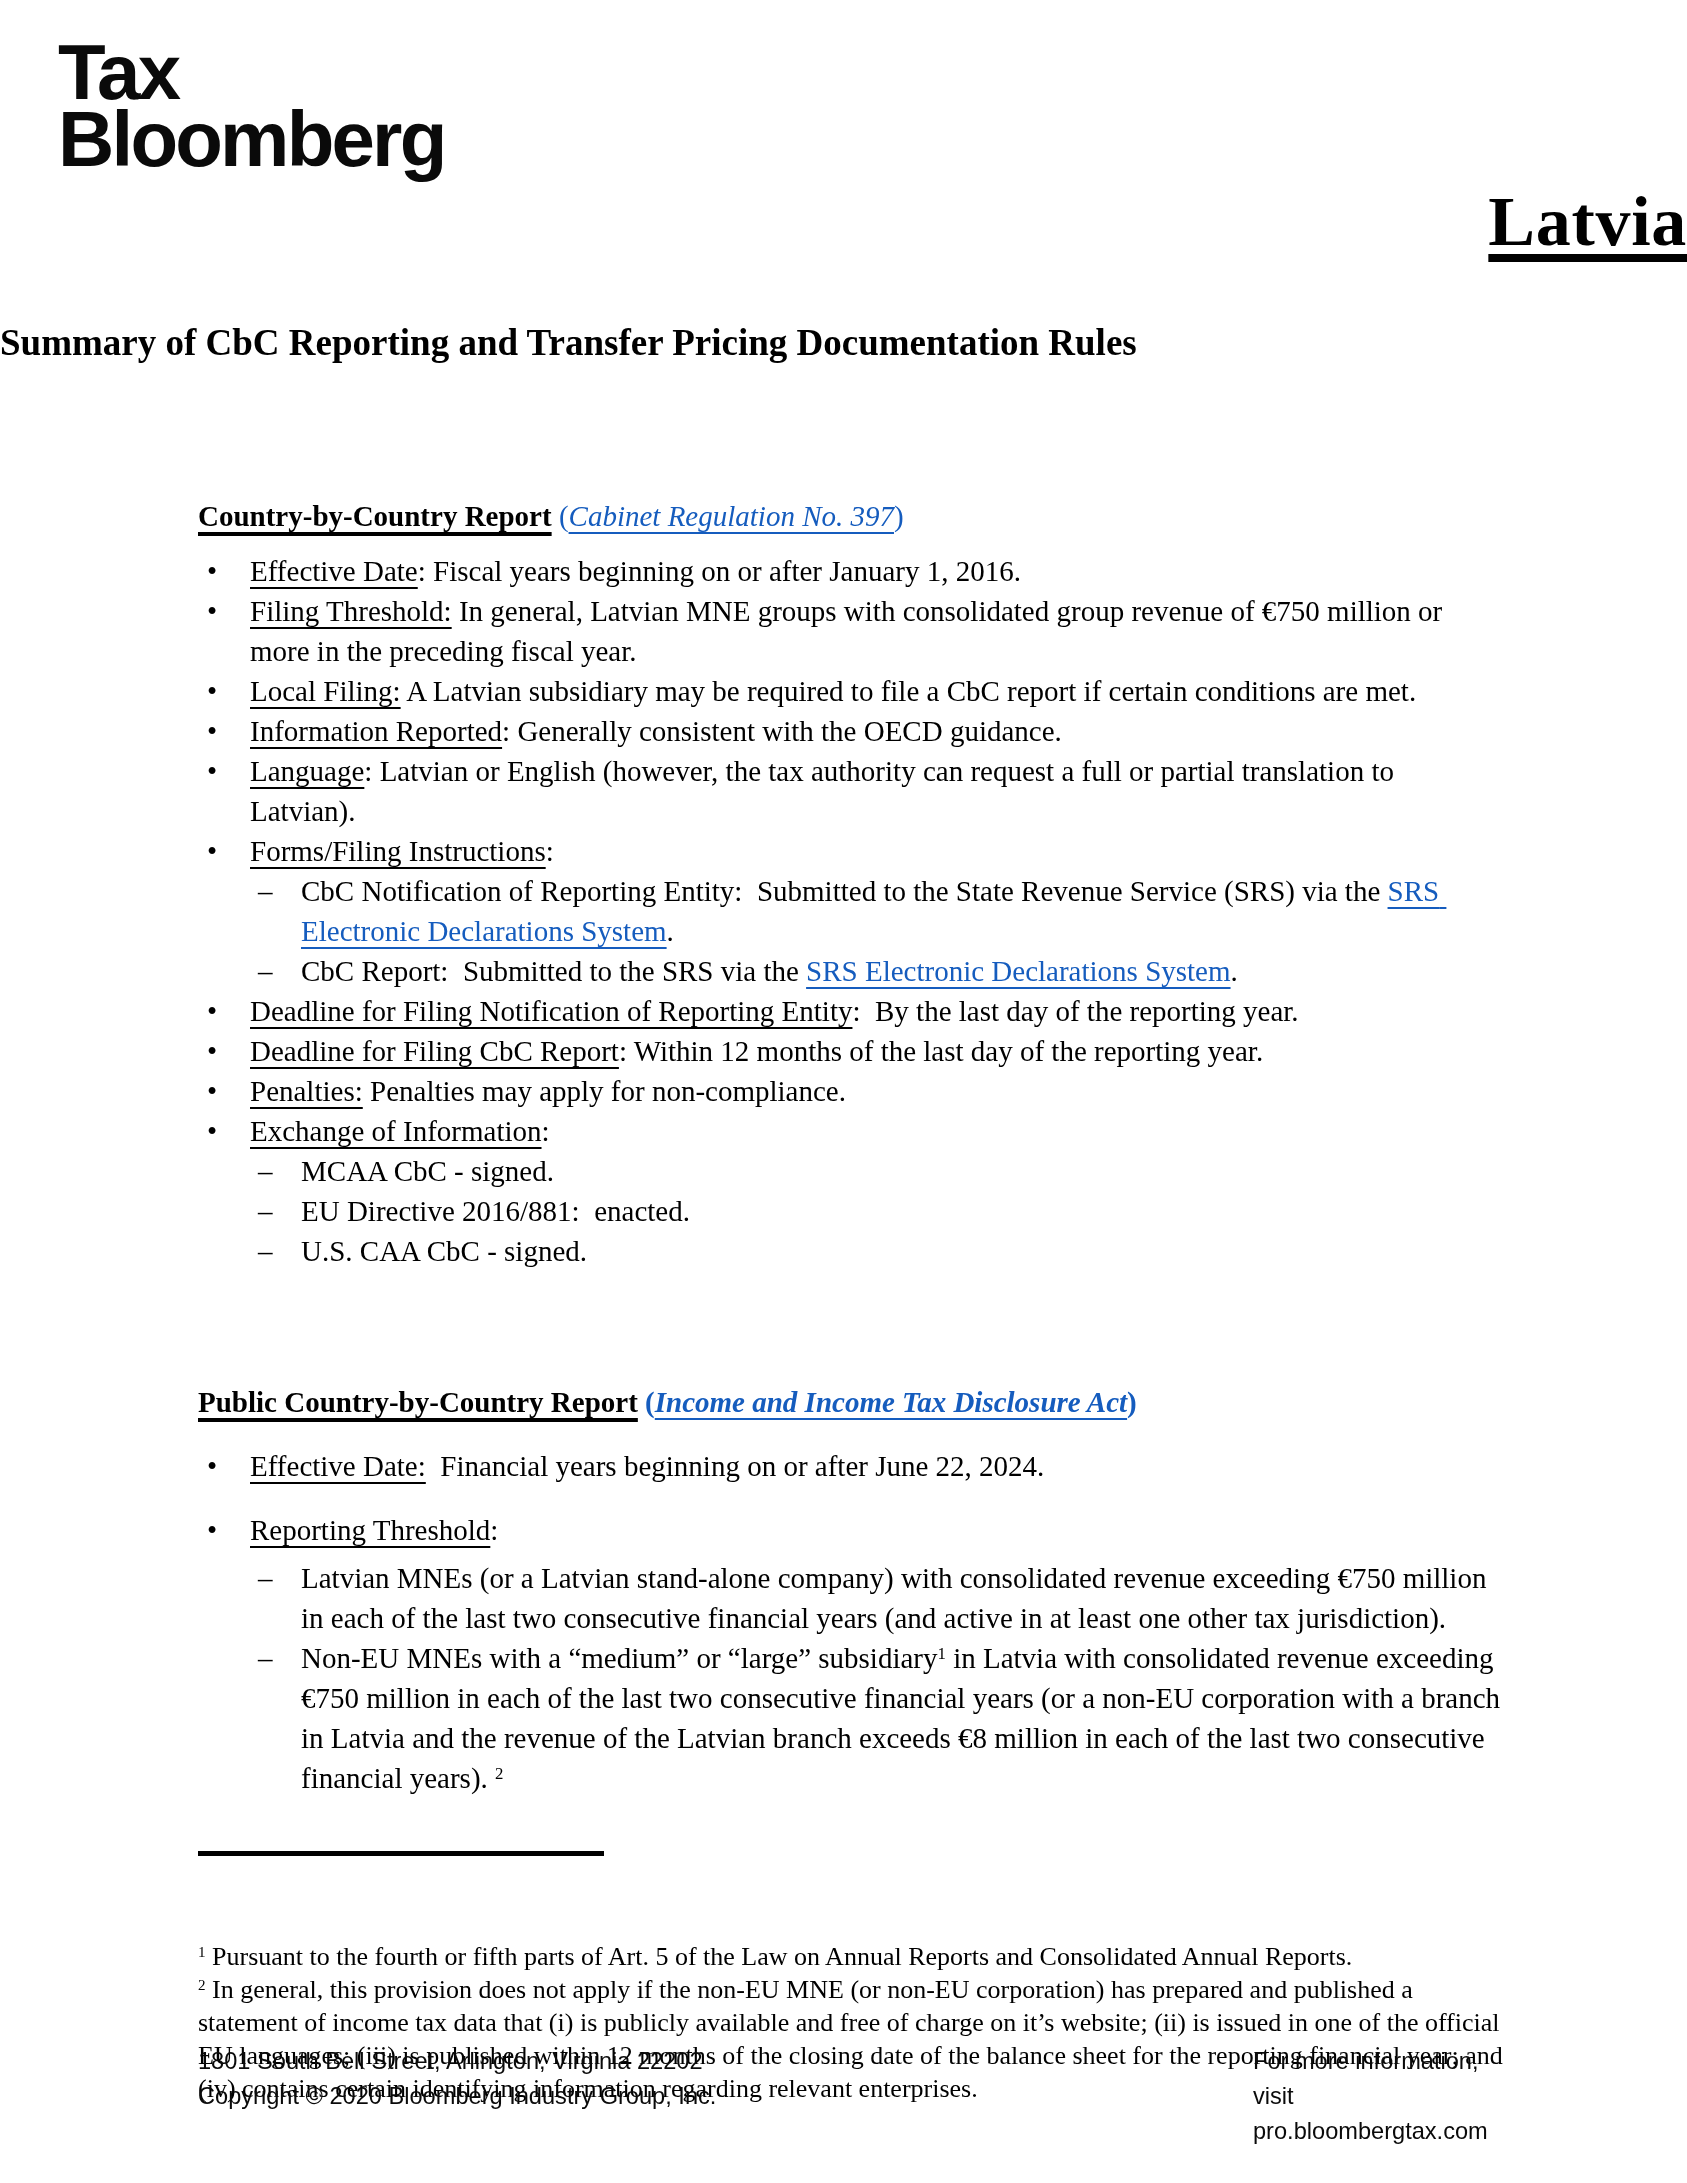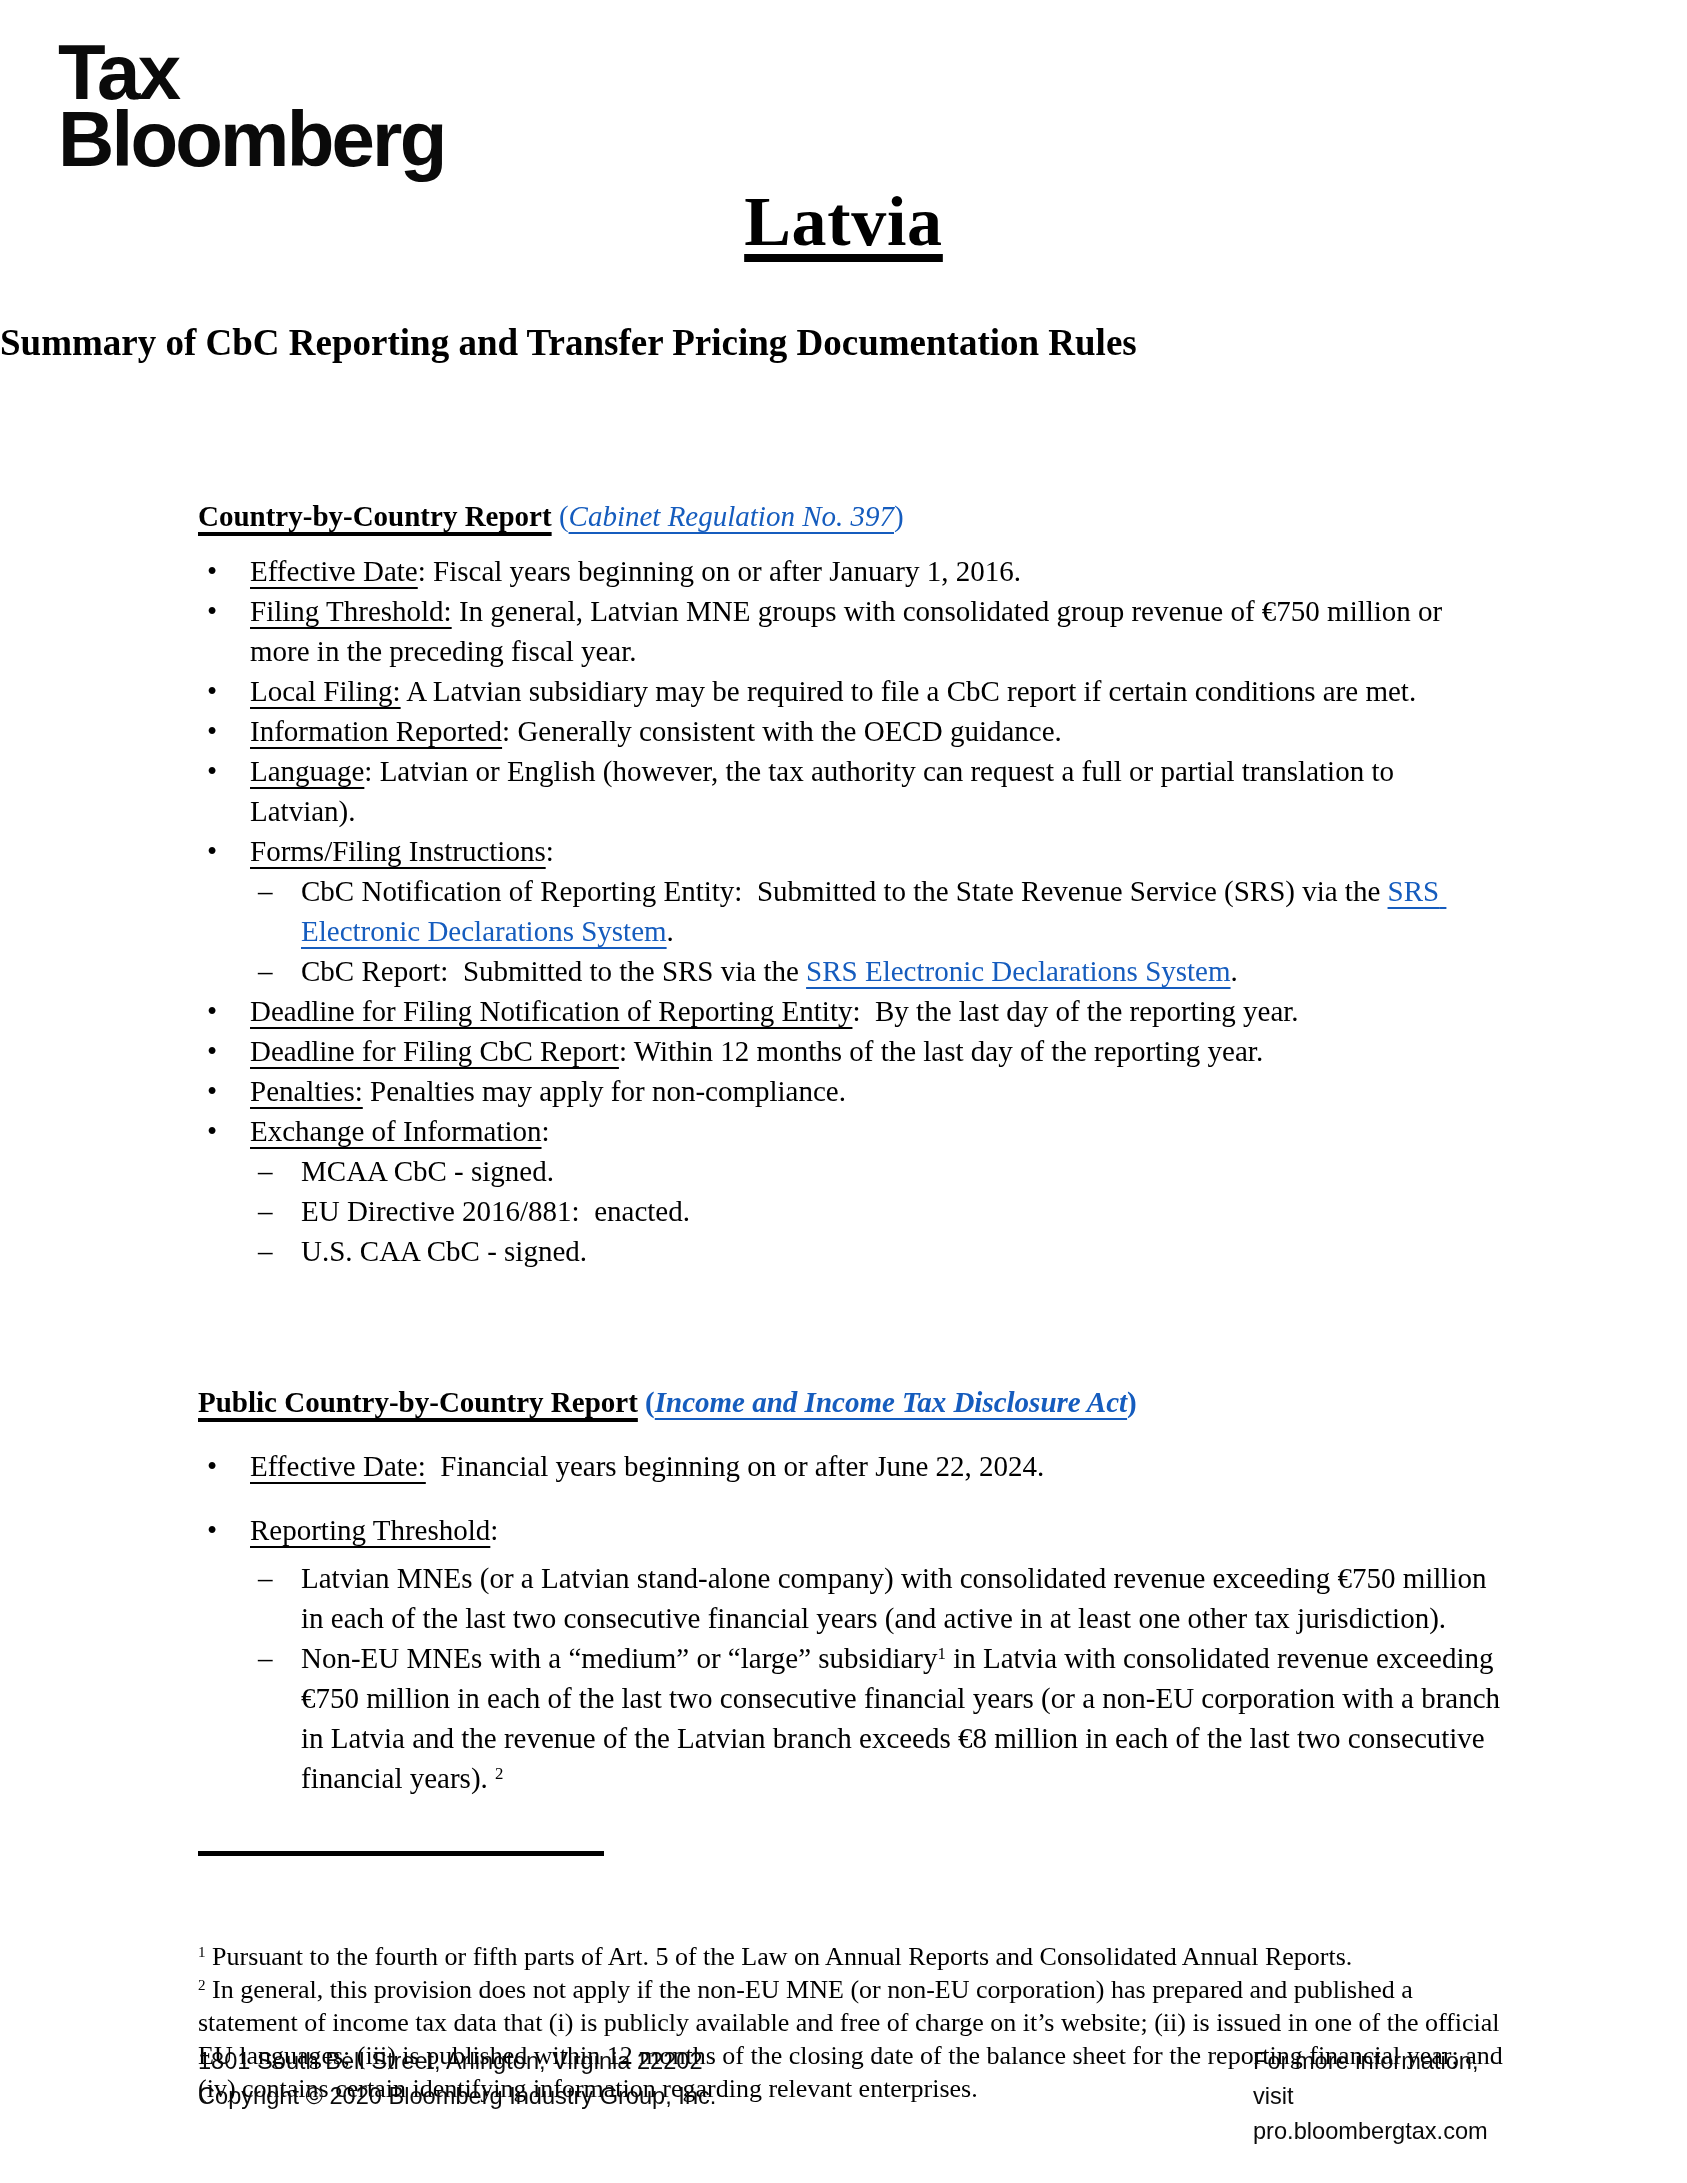--- a/index.html
+++ b/index.html
@@ -12,21 +12,21 @@
     font-family:"Liberation Serif","DejaVu Serif",serif;
   }
   
   .logo {
     position:absolute; left:58px; top:39px;
     font-family:"Liberation Sans","DejaVu Sans",sans-serif;
     font-weight:bold; font-size:78px; line-height:67px; letter-spacing:-2.8px;
     color:#0a0a0a;
   }
   
-  .title-row { position:absolute; left:0; right:0; top:182px; text-align:center; }
+  .title-row { position:absolute; left:0; right:0; top:182px; text-align:right; }
   .title-text {
     font-size:70px; font-weight:bold; letter-spacing:0.7px;
     text-decoration:underline; text-decoration-thickness:8.3px;
     text-underline-offset:9px; text-decoration-skip-ink:none;
   }
   .subtitle-row { position:absolute; left:0; right:0; top:321px; }
   .subtitle-text { font-size:37px; font-weight:bold; }
   
   .content {
     position:absolute; left:198px; top:416px; width:1305px;

